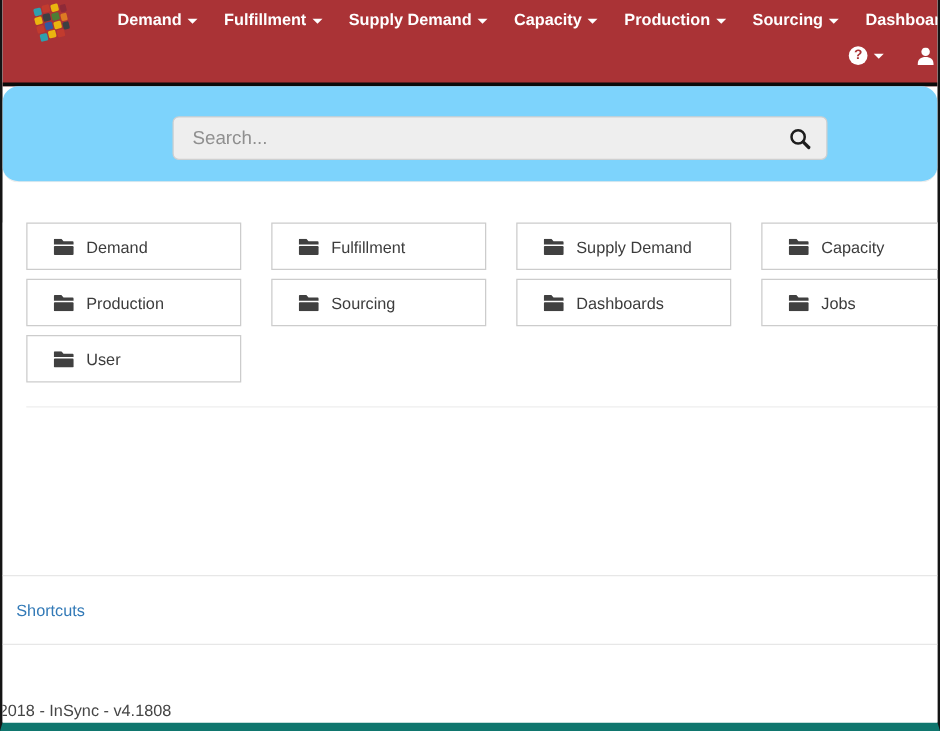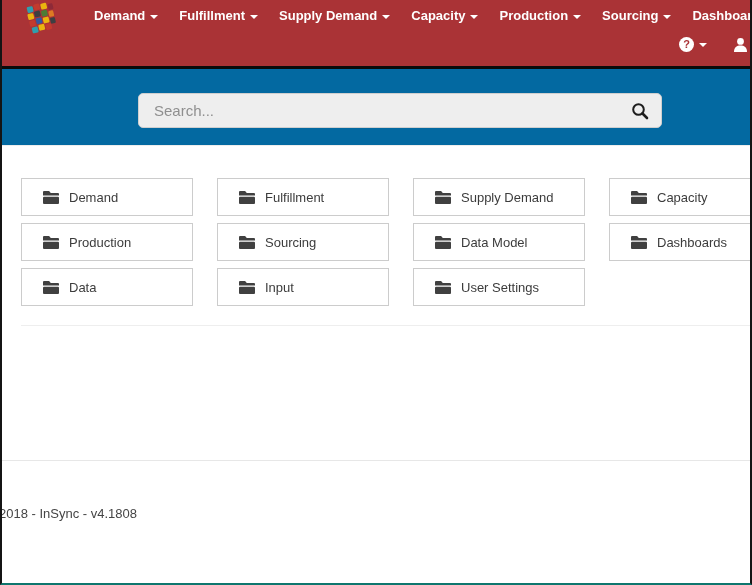--- a/index.html
+++ b/index.html
@@ -4,21 +4,21 @@
 <style>
   * { margin:0; padding:0; box-sizing:border-box; }
   html,body { background:#fff; }
   body { font-family:"Liberation Sans", sans-serif; }
 
   .window {
     position:relative;
     width:752px; height:585px;
     border-left:2px solid #141414;
     border-right:2px solid #141414;
-    border-bottom:2px solid #0f766e;
+    border-bottom:7px solid #0f766e;
     overflow:hidden;
     background:#fff;
   }
 
   
   .navbar {
     position:relative;
     height:69px;
     background:#aa3336;
     border-bottom:3px solid #0b0b0b;
@@ -74,21 +74,22 @@
   }
   .user-label {
     color:#fff; font-size:12px; font-weight:700; margin-left:4px;
   }
 
   
   .search-section {
     position:relative;
     height:77px;
     border-bottom:1px solid #ededed;
-    background:#0369a1;
+    background:#7dd3fc;
+    border-radius:13px;
   }
   .search-box {
     position:absolute;
     left:136px; top:24px;
     width:524px; height:35px;
     background:#eeeeee;
     border:1px solid #cfcfcf;
     border-radius:5px;
     display:flex;
     align-items:center;
@@ -296,63 +297,48 @@
           </span>
         <span class="tile-label">Sourcing</span>
       </div>
       <div class="tile">
         <span class="tile-icon">
             <svg width="16" height="13" viewBox="0 0 16 13">
               <path d="M1,0 h5.1 l1.7,1.9 H15 a1,1 0 0 1 1,1 V4.6 H0 V1 a1,1 0 0 1 1,-1 Z" fill="#404040"></path>
               <rect x="0" y="5.8" width="16" height="7.2" rx="1" fill="#404040"></rect>
             </svg>
           </span>
-        <span class="tile-label">Data Model</span>
-      </div>
-      <div class="tile">
-        <span class="tile-icon">
-            <svg width="16" height="13" viewBox="0 0 16 13">
-              <path d="M1,0 h5.1 l1.7,1.9 H15 a1,1 0 0 1 1,1 V4.6 H0 V1 a1,1 0 0 1 1,-1 Z" fill="#404040"></path>
-              <rect x="0" y="5.8" width="16" height="7.2" rx="1" fill="#404040"></rect>
-            </svg>
-          </span>
         <span class="tile-label">Dashboards</span>
       </div>
 
       <div class="tile">
         <span class="tile-icon">
             <svg width="16" height="13" viewBox="0 0 16 13">
               <path d="M1,0 h5.1 l1.7,1.9 H15 a1,1 0 0 1 1,1 V4.6 H0 V1 a1,1 0 0 1 1,-1 Z" fill="#404040"></path>
               <rect x="0" y="5.8" width="16" height="7.2" rx="1" fill="#404040"></rect>
             </svg>
           </span>
-        <span class="tile-label">Data</span>
-      </div>
-      <div class="tile">
-        <span class="tile-icon">
-            <svg width="16" height="13" viewBox="0 0 16 13">
-              <path d="M1,0 h5.1 l1.7,1.9 H15 a1,1 0 0 1 1,1 V4.6 H0 V1 a1,1 0 0 1 1,-1 Z" fill="#404040"></path>
-              <rect x="0" y="5.8" width="16" height="7.2" rx="1" fill="#404040"></rect>
-            </svg>
-          </span>
-        <span class="tile-label">Input</span>
-      </div>
-
-      <div class="tile">
-        <span class="tile-icon">
-            <svg width="16" height="13" viewBox="0 0 16 13">
-              <path d="M1,0 h5.1 l1.7,1.9 H15 a1,1 0 0 1 1,1 V4.6 H0 V1 a1,1 0 0 1 1,-1 Z" fill="#404040"></path>
-              <rect x="0" y="5.8" width="16" height="7.2" rx="1" fill="#404040"></rect>
-            </svg>
-          </span>
-        <span class="tile-label">User Settings</span>
-      </div>
+        <span class="tile-label">Jobs</span>
+      </div>
+      <div class="tile">
+        <span class="tile-icon">
+            <svg width="16" height="13" viewBox="0 0 16 13">
+              <path d="M1,0 h5.1 l1.7,1.9 H15 a1,1 0 0 1 1,1 V4.6 H0 V1 a1,1 0 0 1 1,-1 Z" fill="#404040"></path>
+              <rect x="0" y="5.8" width="16" height="7.2" rx="1" fill="#404040"></rect>
+            </svg>
+          </span>
+        <span class="tile-label">User</span>
+      </div>
+
 
     </div>
     <hr class="tiles-hr">
   </div>
 
+  <div class="shortcuts-section">
+    <a class="shortcuts-link">Shortcuts</a>
+  </div>
 
   <div class="footer-section">
     <span class="version-text">2018 - InSync - v4.1808</span>
   </div>
 
 </div>
 
 </body></html>

